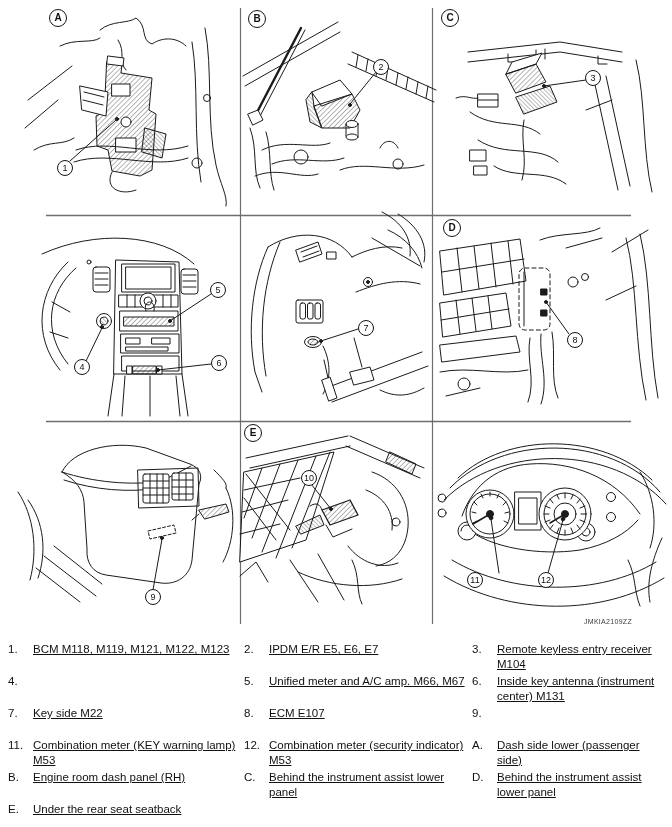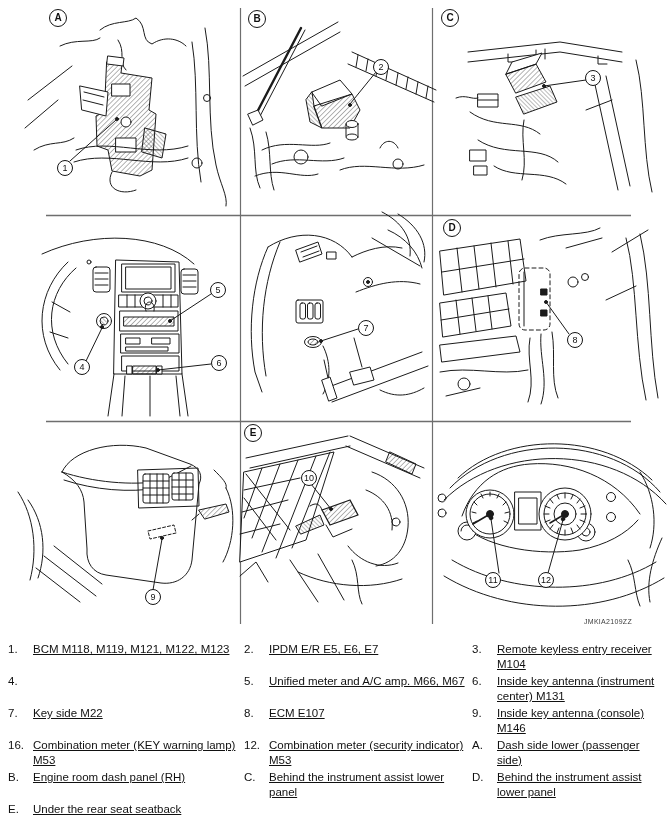--- a/index.html
+++ b/index.html
@@ -328,21 +328,21 @@
     <div class="co" style="left:65px;top:168px">1</div>
     <div class="co" style="left:381px;top:67px">2</div>
     <div class="co" style="left:593px;top:78px">3</div>
     <div class="co" style="left:82px;top:367px">4</div>
     <div class="co" style="left:218px;top:290px">5</div>
     <div class="co" style="left:219px;top:363px">6</div>
     <div class="co" style="left:366px;top:328px">7</div>
     <div class="co" style="left:575px;top:340px">8</div>
     <div class="co" style="left:153px;top:597px">9</div>
     <div class="co" style="left:309px;top:478px">10</div>
-    <div class="co" style="left:493px;top:580px">11</div>
+    <div class="co" style="left:475px;top:580px">11</div>
     <div class="co" style="left:546px;top:580px">12</div>
 
     <div class="watermark">JMKIA2109ZZ</div>
   </div>
 
   <div class="legend">
     <div class="litem">
         <span class="lkey">1.</span>
         <span class="ltext">BCM M118, M119, M121, M122, M123</span>
       </div>
@@ -368,24 +368,23 @@
     <div class="litem">
         <span class="lkey">7.</span>
         <span class="ltext">Key side M22</span>
       </div>
     <div class="litem">
         <span class="lkey">8.</span>
         <span class="ltext">ECM E107</span>
       </div>
     <div class="litem">
         <span class="lkey">9.</span>
-        <span class="ltext">Inside key antenna (console) M146</span>
-      </div>
-    <div class="litem">
-        <span class="lkey">16.</span>
+      </div>
+    <div class="litem">
+        <span class="lkey">11.</span>
         <span class="ltext">Combination meter (KEY warning lamp) M53</span>
       </div>
     <div class="litem">
         <span class="lkey">12.</span>
         <span class="ltext">Combination meter (security indicator) M53</span>
       </div>
     <div class="litem">
         <span class="lkey">A.</span>
         <span class="ltext">Dash side lower (passenger side)</span>
       </div>

